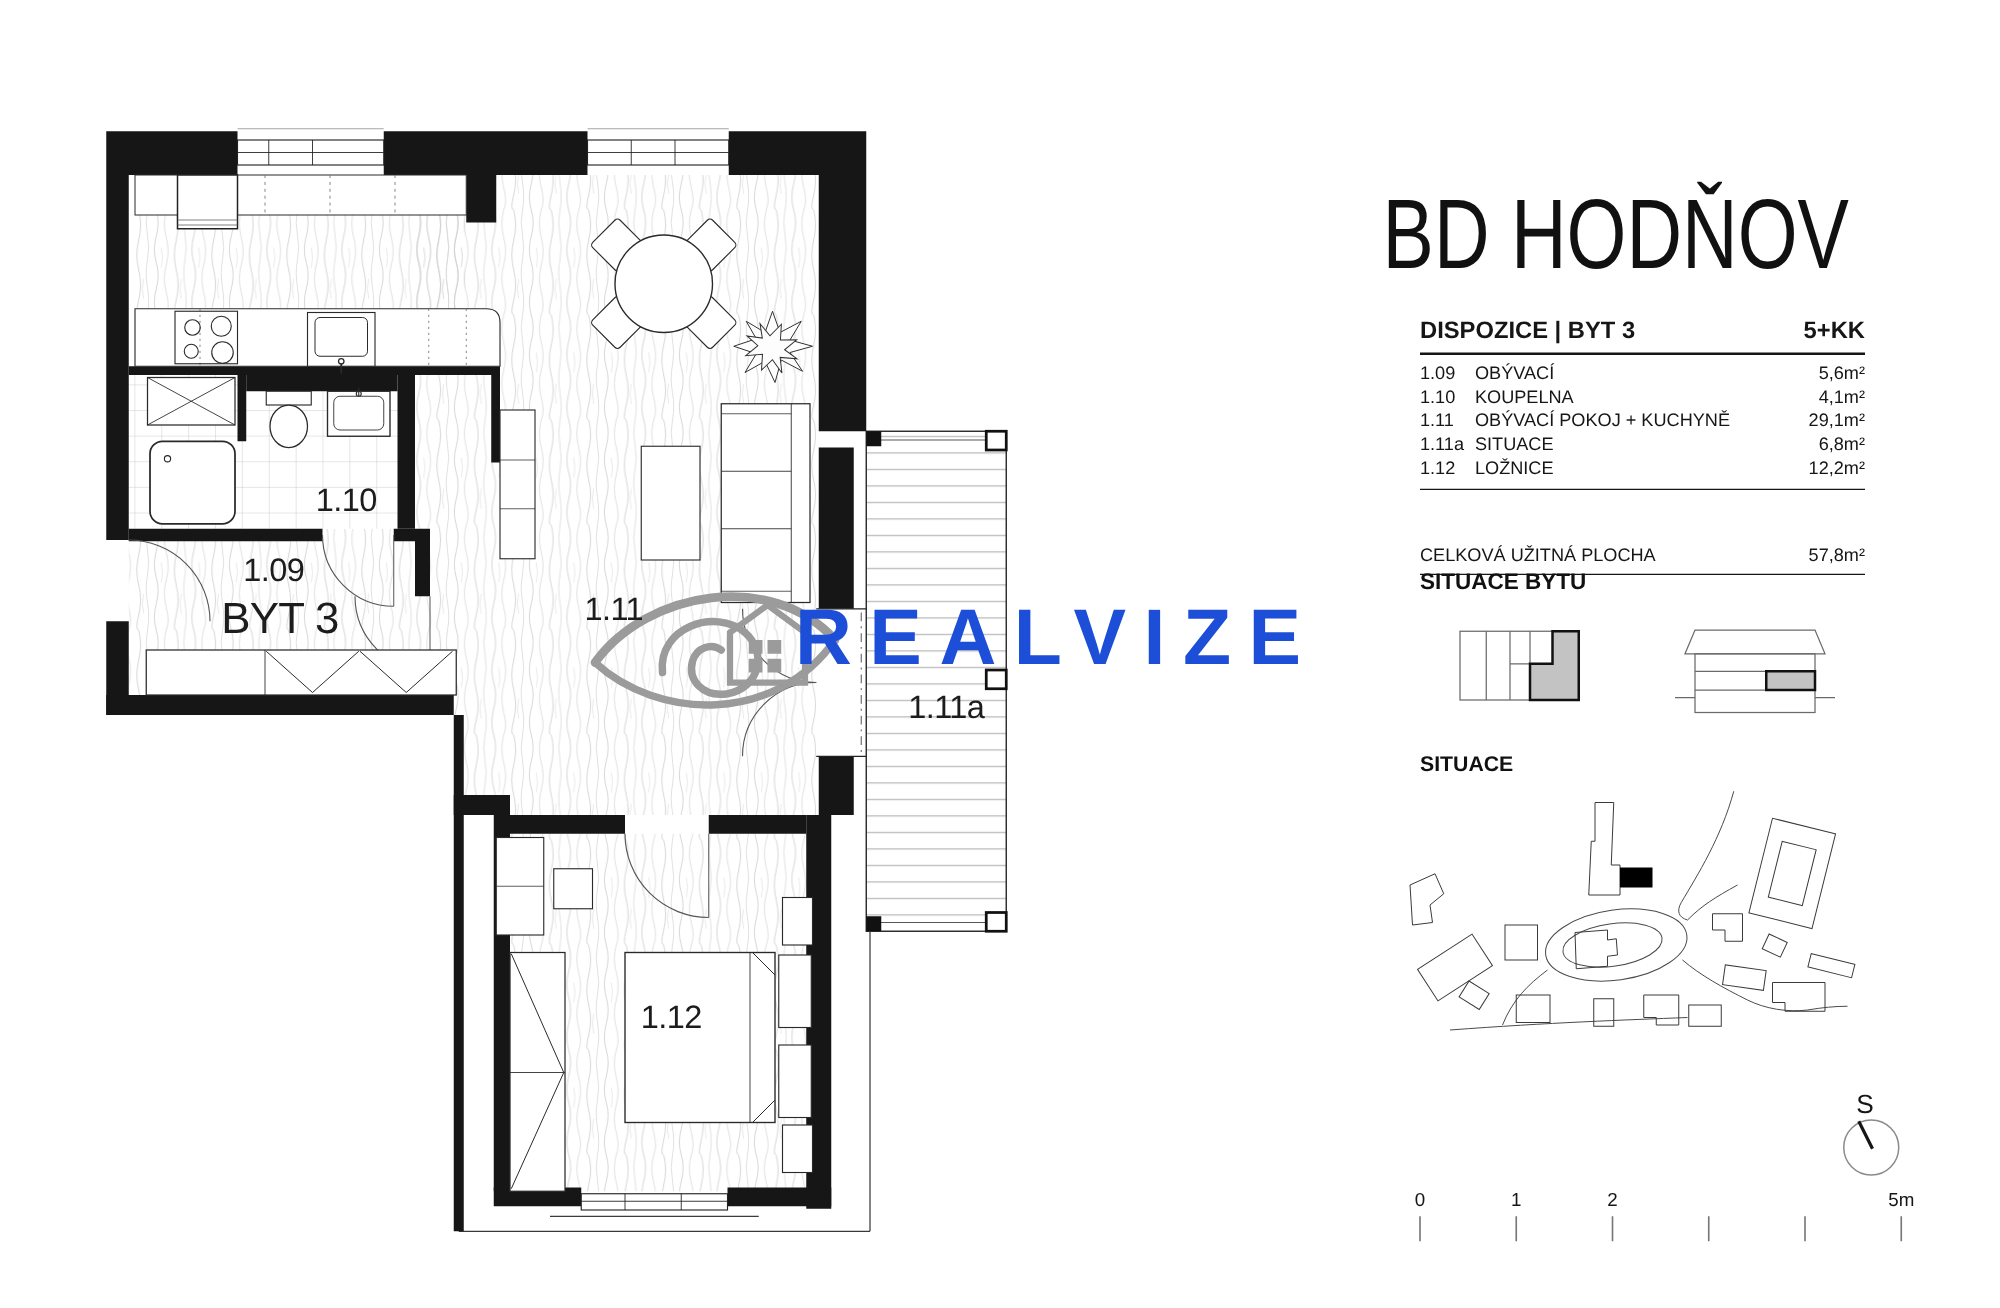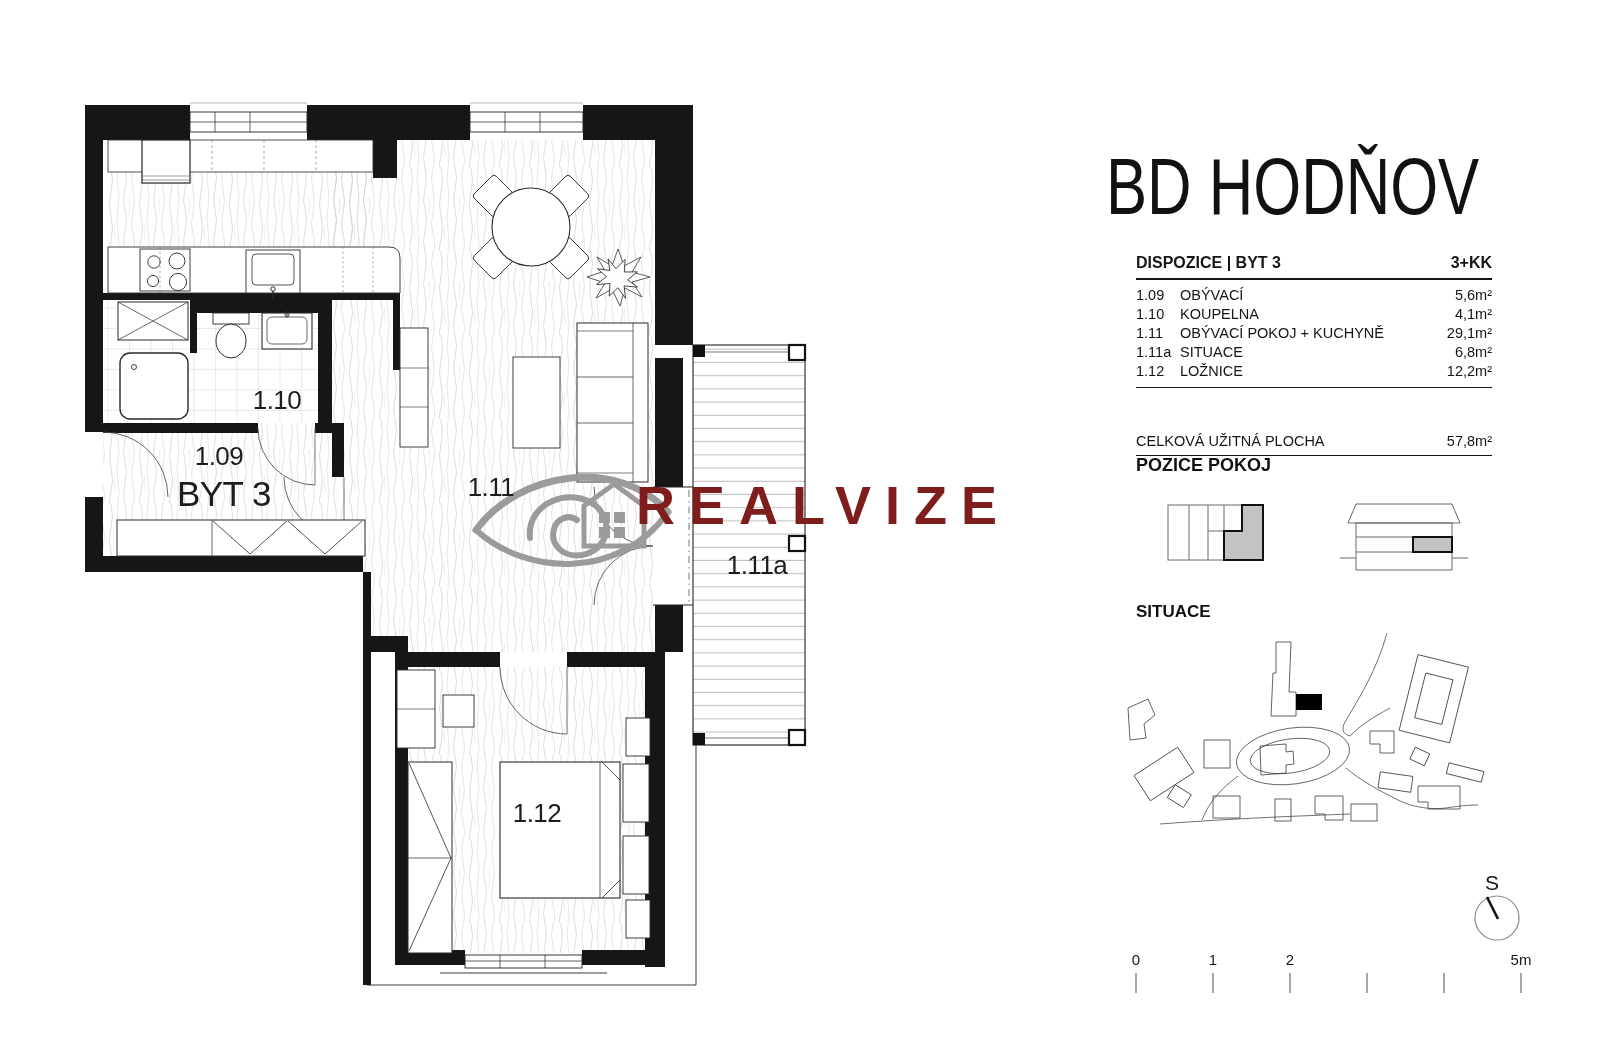--- a/index.html
+++ b/index.html
@@ -2,29 +2,29 @@
 <html><head>
 <meta charset="utf-8">
 <style>
   html,body{margin:0;padding:0;background:#fff;}
   .page{position:relative;width:1600px;height:1046px;background:#fff;overflow:hidden;
         font-family:"Liberation Sans",sans-serif;color:#161616;}
   .abs{position:absolute;}
   svg text{font-family:"Liberation Sans",sans-serif;}
   
   .wm{position:absolute;left:0;top:0;width:1600px;height:1046px;z-index:6;pointer-events:none;}
-  .wm-brand{position:absolute;left:636px;top:474px;font-size:54px;font-weight:bold;
-            letter-spacing:14px;color:#7f1d1d;white-space:nowrap;}
+  .wm-brand{position:absolute;left:636px;top:474px;font-size:63px;font-weight:bold;
+            letter-spacing:14px;color:#1d4ed8;white-space:nowrap;}
   .wm-sub{position:absolute;left:678px;top:551px;font-size:27px;font-weight:bold;
           letter-spacing:6px;color:#a6a6a6;white-space:nowrap;}
   
   .title{position:absolute;left:1106px;top:88px;font-size:79px;font-weight:normal;
          color:#111;transform:scaleX(.78);transform-origin:0 0;white-space:nowrap;z-index:8;}
   .tbl{position:absolute;left:1136px;top:254px;width:356px;z-index:8;}
-  .tbl-head{display:flex;justify-content:space-between;font-size:16px;font-weight:bold;
+  .tbl-head{display:flex;justify-content:space-between;font-size:19px;font-weight:bold;
             padding-bottom:6px;border-bottom:2.5px solid #151515;}
   .rows{padding-top:6px;}
   .row{display:flex;font-size:14.5px;line-height:19px;}
   .row .code{width:44px;}
   .row .name{flex:1;}
   .row .area{text-align:left;}
   .sep{border-top:1.5px solid #151515;margin-top:6px;}
   .trow{display:flex;justify-content:space-between;font-size:14.5px;
         padding:6px 0 6px 0;border-bottom:1.5px solid #151515;margin-top:39px;}
   .sect{position:absolute;font-size:18px;font-weight:bold;color:#111;z-index:8;}
@@ -283,21 +283,21 @@
       <text x="757" y="574" font-size="26">1.11a</text>
       <text x="537" y="822" font-size="26">1.12</text>
     </g>
   </svg>
 
   <h1 class="title">BD HODŇOV</h1>
 
   <div class="tbl">
     <div class="tbl-head">
       <span>DISPOZICE | BYT 3</span>
-      <span>3+KK</span>
+      <span>5+KK</span>
     </div>
     <div class="rows">
       <div class="row">
         <span class="code">1.09</span>
         <span class="name">OBÝVACÍ</span>
         <span class="area">5,6m²</span>
       </div>
       <div class="row">
         <span class="code">1.10</span>
         <span class="name">KOUPELNA</span>
@@ -319,21 +319,21 @@
         <span class="area">12,2m²</span>
       </div>
     </div>
     <div class="sep"></div>
     <div class="trow">
       <span>CELKOVÁ UŽITNÁ PLOCHA</span>
       <span>57,8m²</span>
     </div>
   </div>
 
-  <div class="sect" style="left:1136px;top:455px">POZICE POKOJ</div>
+  <div class="sect" style="left:1136px;top:455px">SITUACE BYTU</div>
 
   <svg class="abs" style="left:1160px;top:495px;z-index:8" width="310" height="80" viewBox="0 0 310 80">
     <g fill="none" stroke="#6a6a6a" stroke-width="1">
       <rect x="8" y="10" width="95" height="55"></rect>
       <line x1="29" y1="10" x2="29" y2="65"></line>
       <line x1="48" y1="10" x2="48" y2="65"></line>
       <line x1="64" y1="10" x2="64" y2="36"></line>
       <line x1="48" y1="36" x2="82" y2="36"></line>
       <path d="M82,10 H103 V65 H64 V36 H82 Z" fill="#c3c3c3" stroke="#111" stroke-width="2"></path>
     </g>

